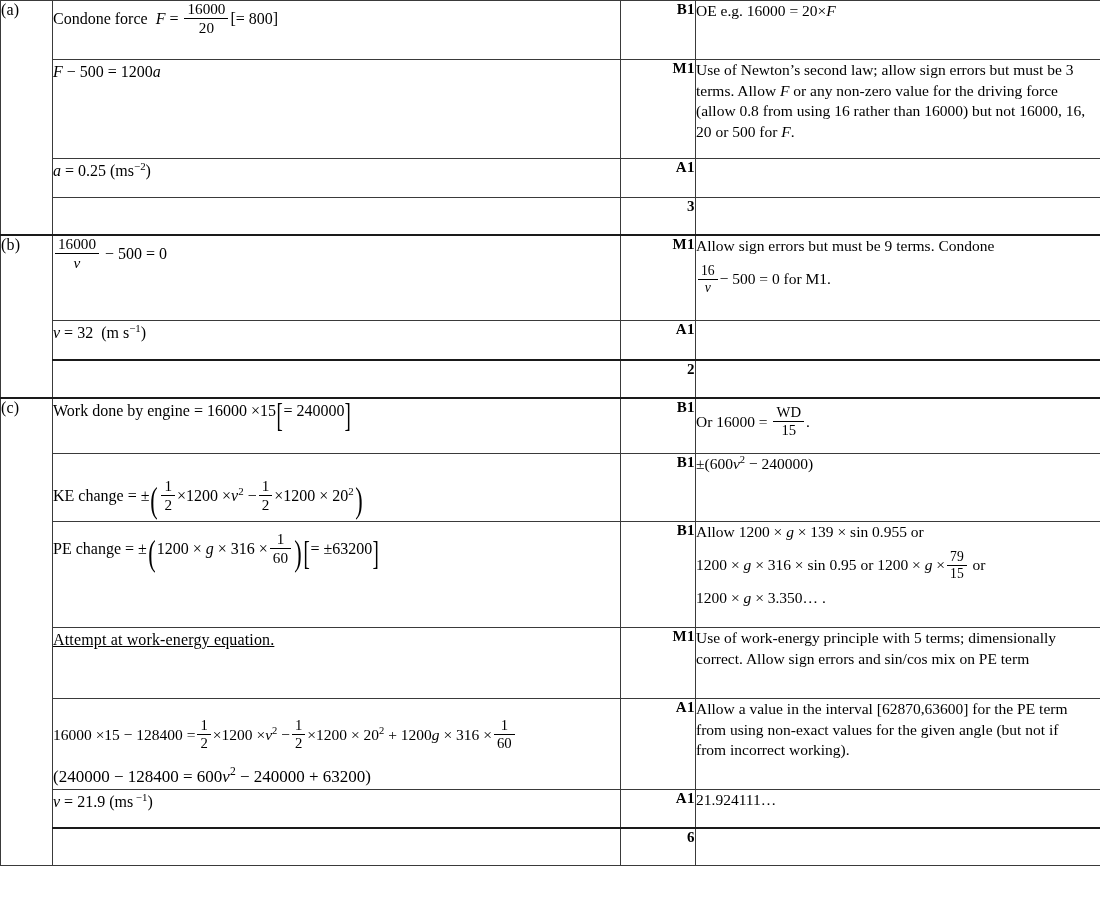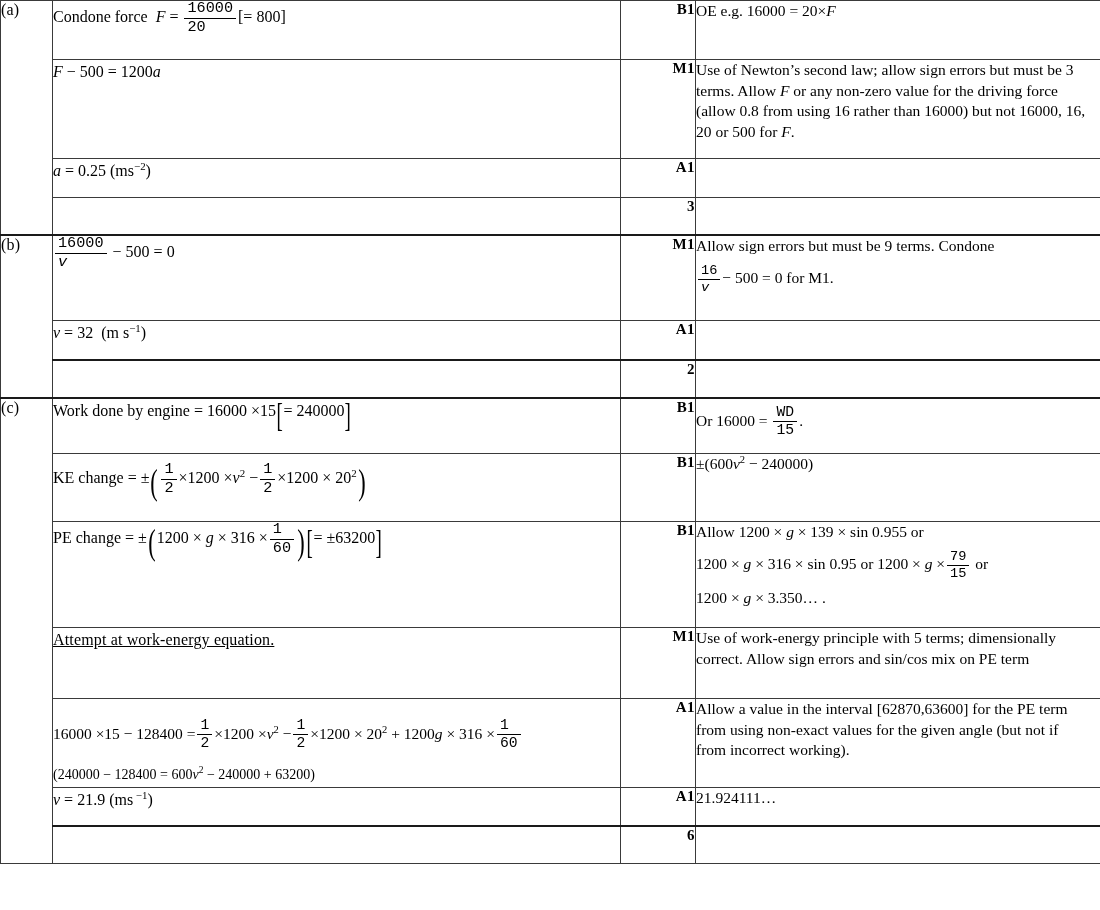--- a/index.html
+++ b/index.html
@@ -76,24 +76,23 @@
   .note p { margin: 0 12px 2px 0; }
   .note .sp { margin-top: 7px; }
 
   
   .math { font-family: "Liberation Serif", "DejaVu Serif", serif; }
   i, .it { font-style: italic; }
 
   .frac {
     display: inline-block;
     vertical-align: -0.55em;
-    text-align: left;
+    text-align: center;
     line-height: 1.04;
     margin: 0 2px;
-    font-family: Liberation Mono, monospace;
   }
   .frac > .num {
     display: block;
     padding: 0 3px 1px 3px;
     border-bottom: 1.3px solid #000;
     font-size: 0.95em;
   }
   .frac > .den {
     display: block;
     padding: 1px 3px 0 3px;
@@ -230,33 +229,33 @@
         <span class="frac">
           <span class="num">WD</span>
           <span class="den">15</span>
         </span><span>.</span>
       </p>
     </td>
   </tr>
 
   <tr>
     <td class="work" style="height:67px">
-      <span class="math nowrap" style="display:inline-block;margin-top:8px">
+      <span class="math nowrap" style="display:inline-block;margin-top:24px">
         <span>KE change = ±</span><span class="paren-big">(</span><span class="frac"><span class="num">1</span><span class="den">2</span></span><span>×1200 ×</span><i>v</i><sup>2</sup> <span>−</span><span class="frac"><span class="num">1</span><span class="den">2</span></span><span>×1200 × 20</span><sup>2</sup><span class="paren-big">)</span>
       </span>
     </td>
     <td class="mark">B1</td>
     <td class="note">
       <p><span>±(600</span><i>v</i><sup>2</sup> <span>− 240000)</span></p>
     </td>
   </tr>
 
   <tr>
     <td class="work" style="height:105px">
-      <span class="math nowrap" style="display:inline-block;">
+      <span class="math nowrap" style="display:inline-block;margin-top:9px">
         <span>PE change = ±</span><span class="paren-big">(</span><span>1200 ×</span> <i>g</i> <span>× 316 ×</span><span class="frac"><span class="num">1</span><span class="den">60</span></span><span class="paren-big">)</span><span class="brk-big">[</span>= ±63200<span class="brk-big">]</span>
       </span>
     </td>
     <td class="mark">B1</td>
     <td class="note">
       <p class="nowrap"><span>Allow  1200 ×</span> <i>g</i> <span>× 139 × sin 0.955  or</span></p>
       <p class="sp nowrap"><span>1200 ×</span> <i>g</i> <span>× 316 × sin 0.95  or  1200 ×</span> <i>g</i> <span>×</span><span class="frac sm"><span class="num">79</span><span class="den">15</span></span> <span>or</span></p>
       <p class="sp nowrap"><span>1200 ×</span> <i>g</i> <span>× 3.350… .</span></p>
     </td>
   </tr>
@@ -269,21 +268,21 @@
     <td class="note">
       <p>Use of work-energy principle with 5 terms; dimensionally correct. Allow sign errors and sin/cos mix on PE term</p>
     </td>
   </tr>
 
   <tr>
     <td class="work" style="height:88px">
       <span class="math eqline nowrap" style="display:block;margin-top:19px;font-size:15.5px">
         <span>16000 ×15 − 128400 =</span><span class="frac"><span class="num">1</span><span class="den">2</span></span><span>×1200 ×</span><i>v</i><sup>2</sup> <span>−</span><span class="frac"><span class="num">1</span><span class="den">2</span></span><span>×1200 × 20</span><sup>2</sup> <span>+ 1200</span><i>g</i> <span>× 316 ×</span><span class="frac"><span class="num">1</span><span class="den">60</span></span>
       </span>
-      <span class="math eqline2 nowrap" style="font-size:14px">
+      <span class="math eqline2 nowrap" style="font-size:17px">
         <span>(240000 − 128400 = 600</span><i>v</i><sup>2</sup> <span>− 240000 + 63200)</span>
       </span>
     </td>
     <td class="mark">A1</td>
     <td class="note">
       <p>Allow a value in the interval [62870,63600] for the PE term from using non-exact values for the given angle (but not if from incorrect working).</p>
     </td>
   </tr>
 
   <tr>

